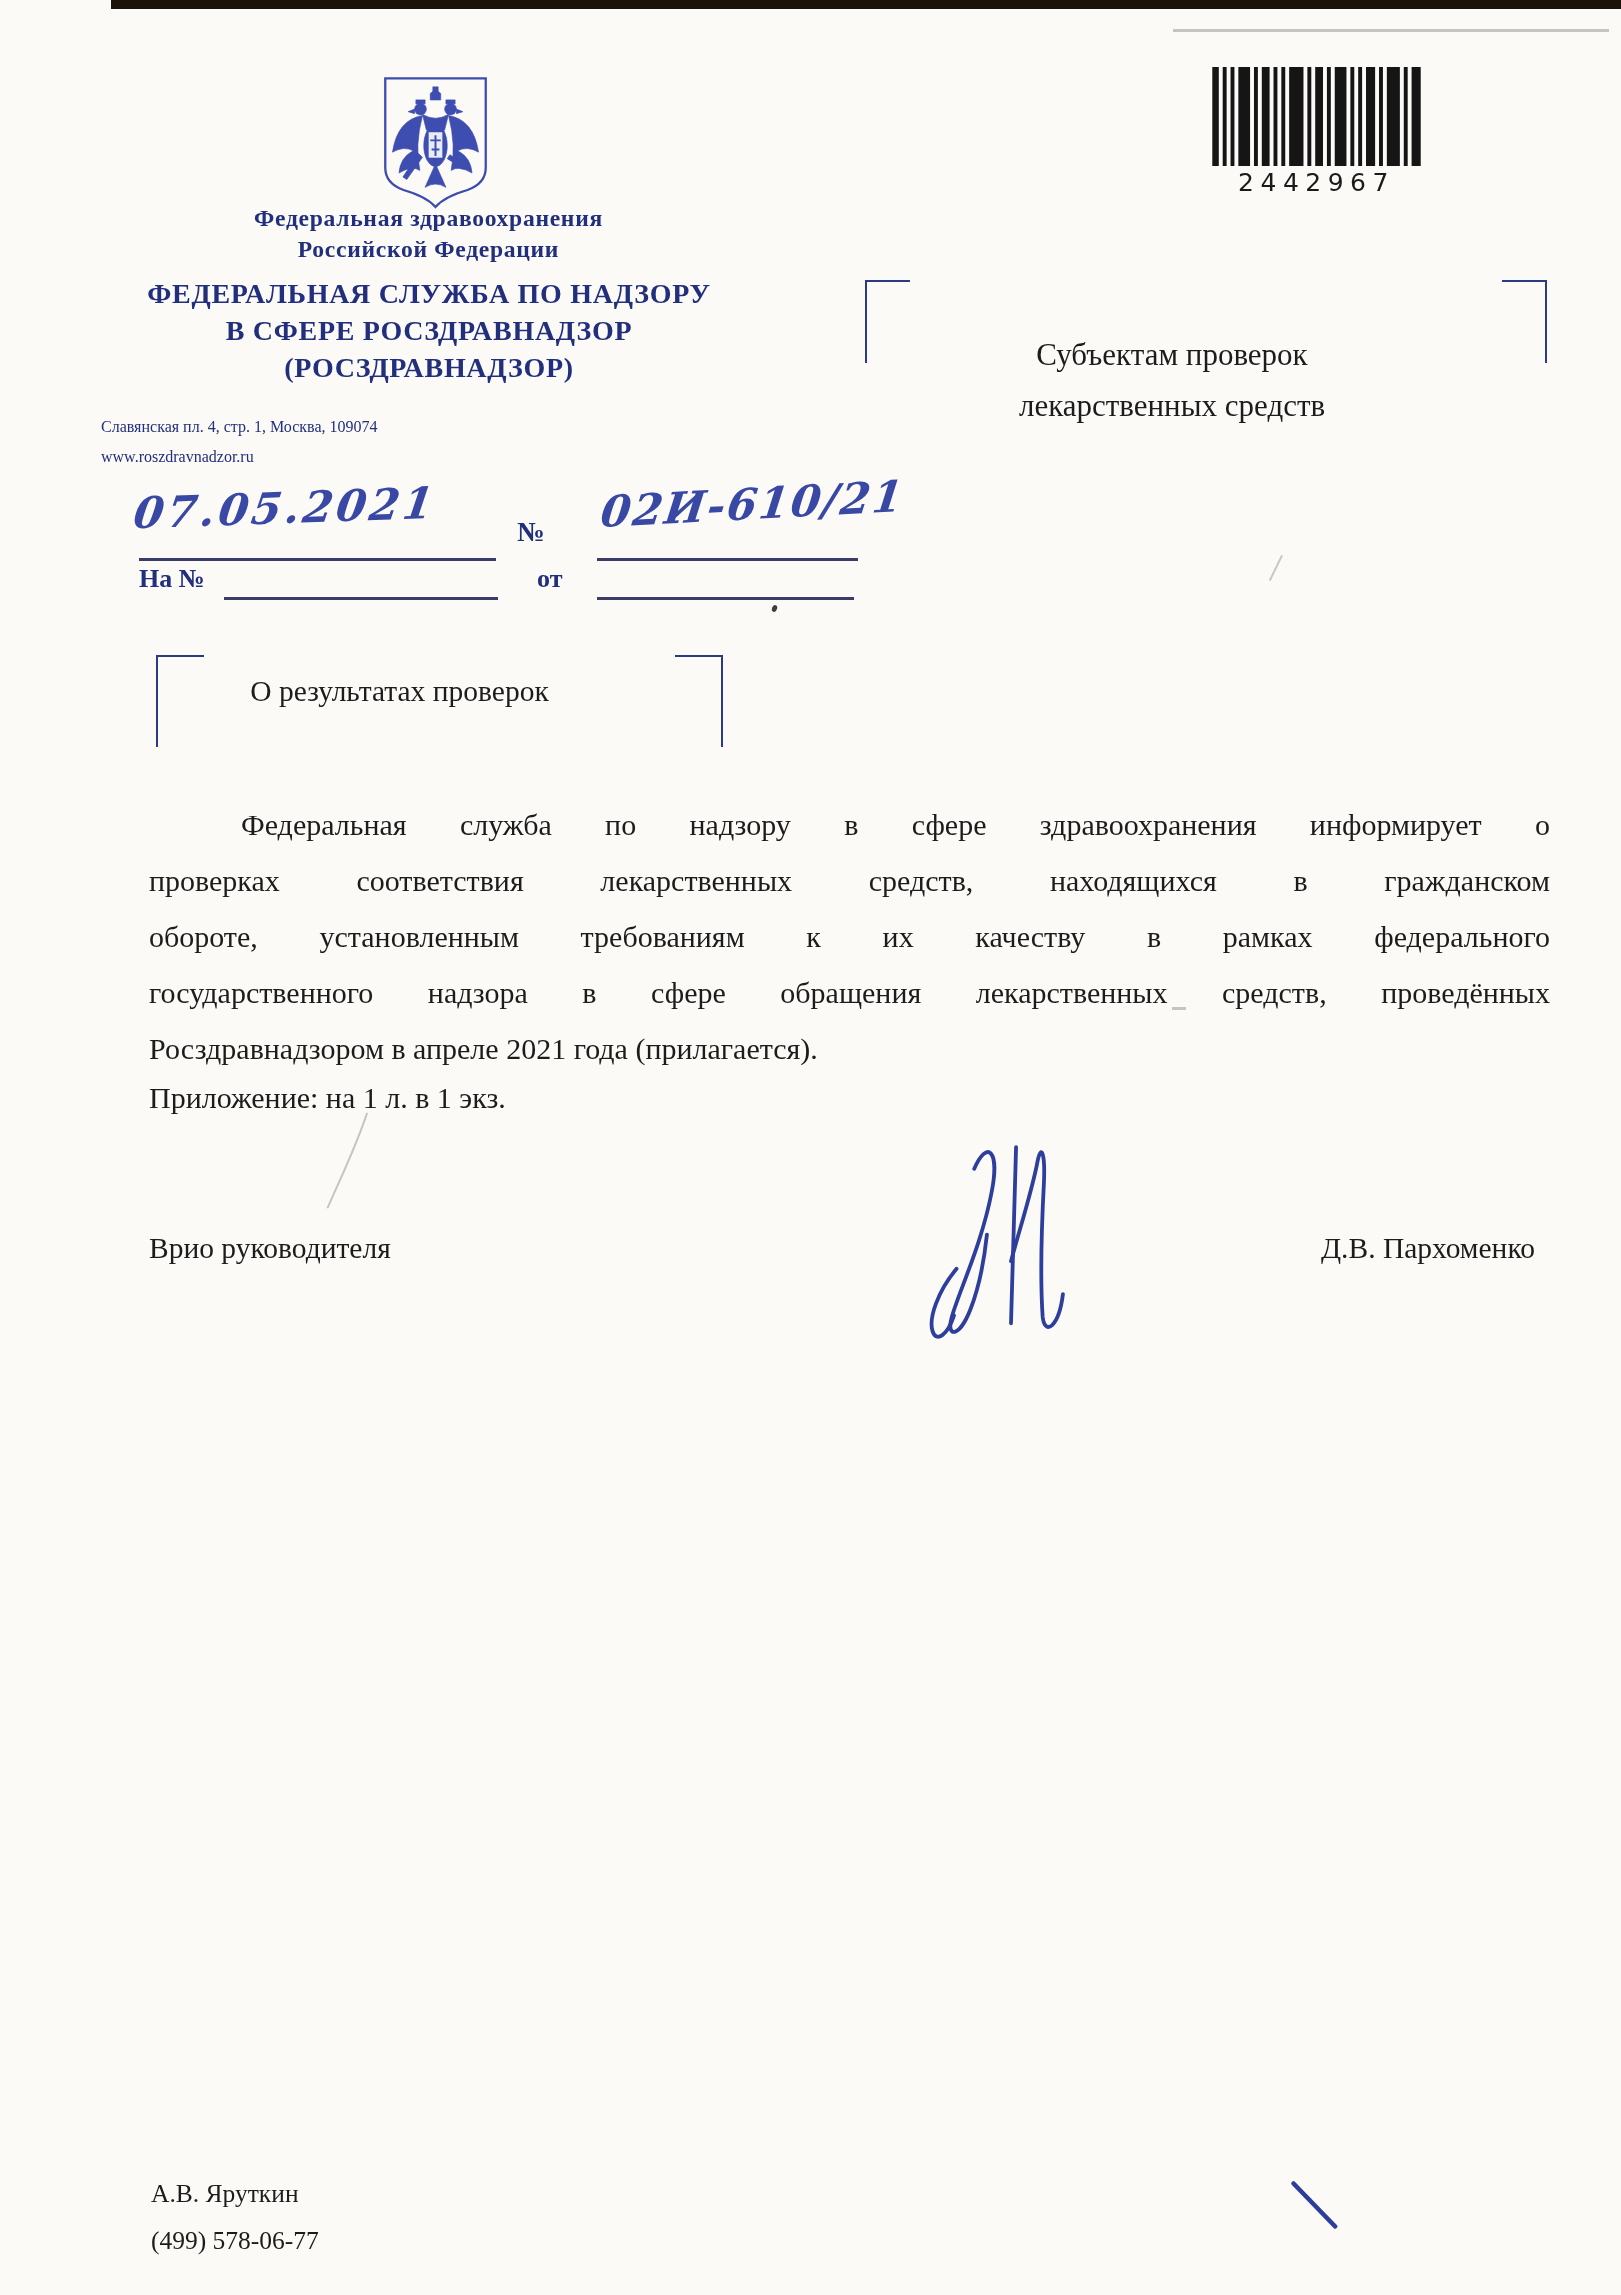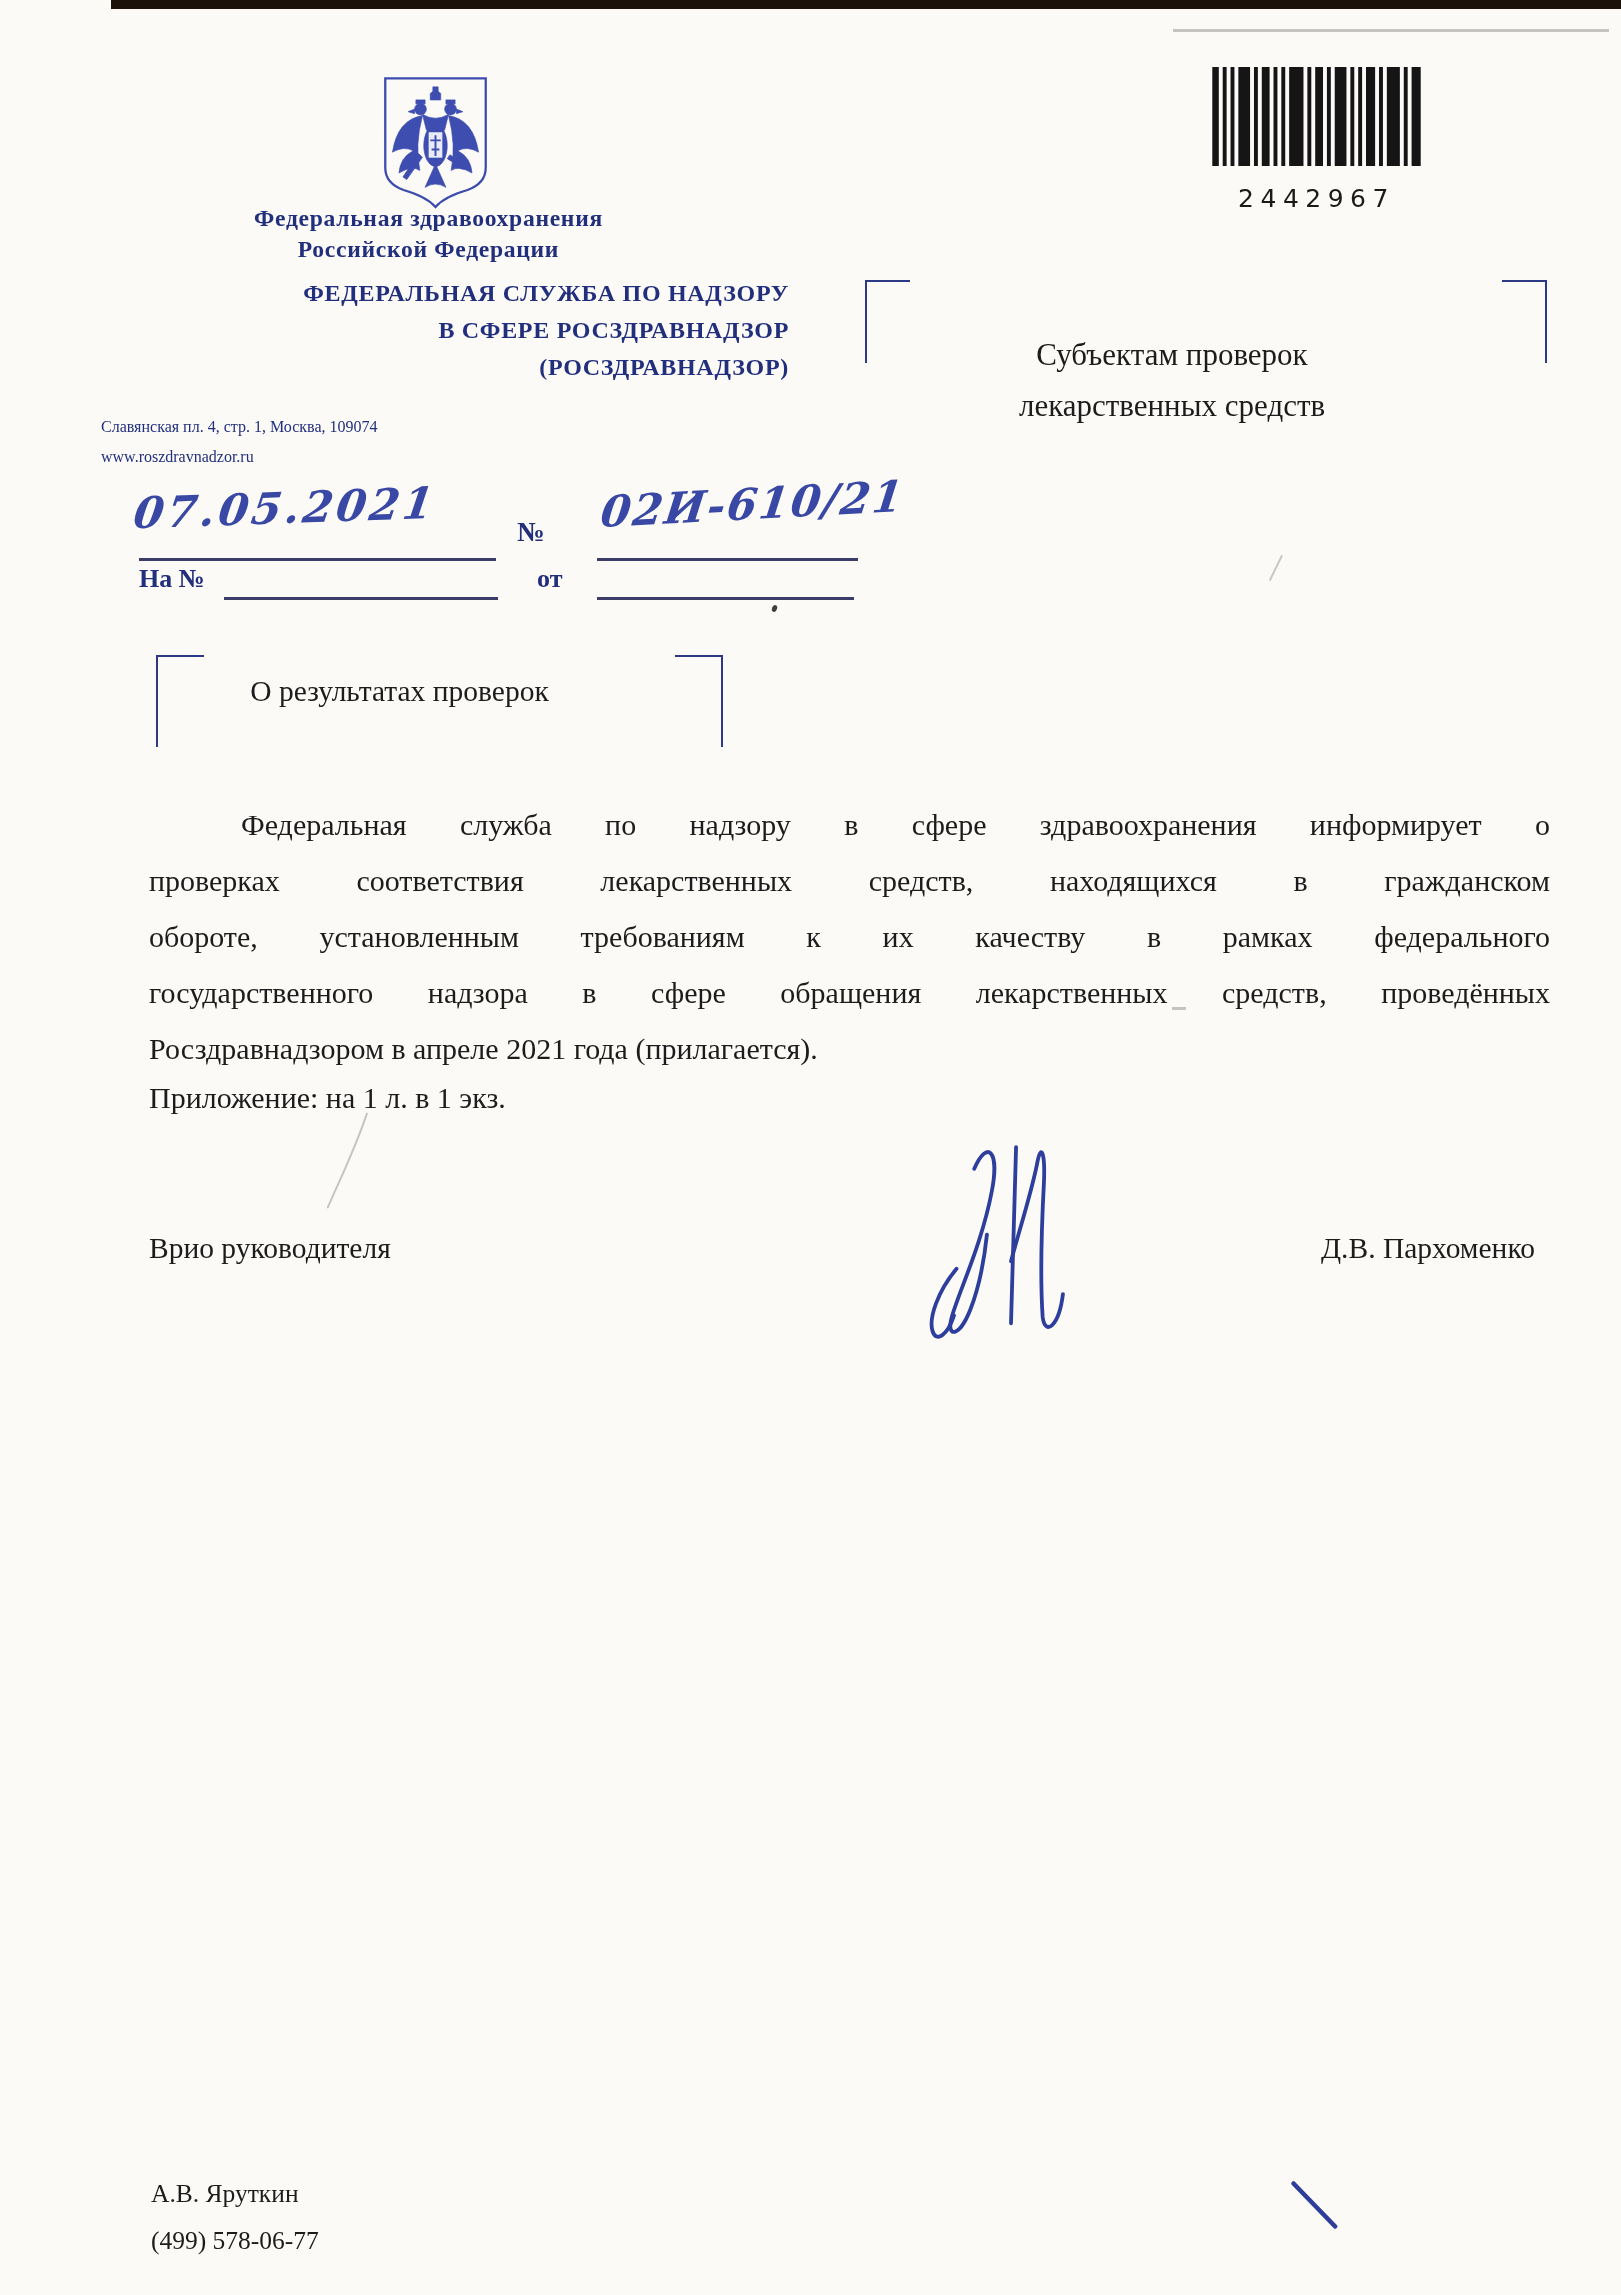--- a/index.html
+++ b/index.html
@@ -17,22 +17,22 @@
   .slash-faint{position:absolute;left:1275px;top:554px;width:2px;height:27.5px;background:#9c9c9c;opacity:.55;transform:rotate(26deg);}
   .dot-small{position:absolute;left:772px;top:605px;width:5.2px;height:7.2px;background:#3f3f3f;border-radius:50%;transform:rotate(20deg);}
   .dash-faint{position:absolute;left:1172px;top:1007px;width:14.4px;height:2.6px;background:#8d8d8d;opacity:.5;}
   .pen-faint{position:absolute;left:325px;top:1111px;}
   .stroke-bottomright{position:absolute;left:1288px;top:2177px;}
 
   
   .emblem{position:absolute;left:382px;top:75px;width:107px;height:136px;}
   .ministry{position:absolute;left:101px;top:203px;width:655px;text-align:center;
     font-weight:bold;font-size:23.6px;line-height:31px;letter-spacing:0.7px;}
-  .agency{position:absolute;left:69px;top:275px;width:720px;text-align:right;
-    font-weight:bold;font-size:24px;line-height:37px;letter-spacing:0.7px;}
+  .agency{position:absolute;left:69px;top:275px;width:720px;text-align:center;
+    font-weight:bold;font-size:28px;line-height:37px;letter-spacing:0.7px;}
   .contact{position:absolute;left:101px;top:412px;width:655px;
     font-size:16px;line-height:29.5px;}
   .navy{color:#222f7d;}
 
   
   .hw{font-style:italic;font-weight:bold;color:#3848a4;font-family:"DejaVu Serif","Liberation Serif",serif;}
   .date-hw{position:absolute;left:134px;top:483px;font-size:43px;letter-spacing:3.3px;transform:rotate(-2deg) skewX(-10deg);}
   .num-hw{position:absolute;left:601px;top:479px;font-size:43px;letter-spacing:2px;transform:rotate(-3deg) skewX(-10deg);}
   .u-line{position:absolute;height:2.6px;background:#3c3c68;}
   .u-date{left:139px;top:558px;width:357px;}
@@ -48,21 +48,21 @@
   .c-subj-l{left:156px;top:655px;width:46px;height:90px;border-left-width:2.6px;border-top-width:2.6px;}
   .c-subj-r{left:675px;top:655px;width:46px;height:90px;border-right-width:2.6px;border-top-width:2.6px;}
   .subject{position:absolute;left:118px;top:675px;width:563px;text-align:center;font-size:29.5px;}
   .c-rec-l{left:865px;top:280px;width:43px;height:81px;border-left-width:2.6px;border-top-width:2.6px;}
   .c-rec-r{left:1502px;top:280px;width:43px;height:81px;border-right-width:2.6px;border-top-width:2.6px;}
   .recipient{position:absolute;left:884px;top:329px;width:576px;text-align:center;
     font-size:31px;line-height:51px;color:#1c1c1c;}
 
   
   .barcode{position:absolute;left:1212px;top:67px;width:209px;}
-  .barcode-number{margin-top:16px;text-align:center;font-family:"DejaVu Sans","Liberation Sans",sans-serif;
+  .barcode-number{margin-top:0;text-align:center;font-family:"DejaVu Sans","Liberation Sans",sans-serif;
     font-size:25px;letter-spacing:6.5px;color:#1a1a1a;}
 
   
   .body-text{position:absolute;left:149px;top:797px;width:1401px;font-size:30px;line-height:56px;}
   .body-line{text-align:justify;text-align-last:justify;}
   .body-line.first{text-indent:92px;}
   .body-line.last{text-align-last:left;}
   .attachment{position:absolute;left:149px;top:1081px;font-size:30px;}
 
   

